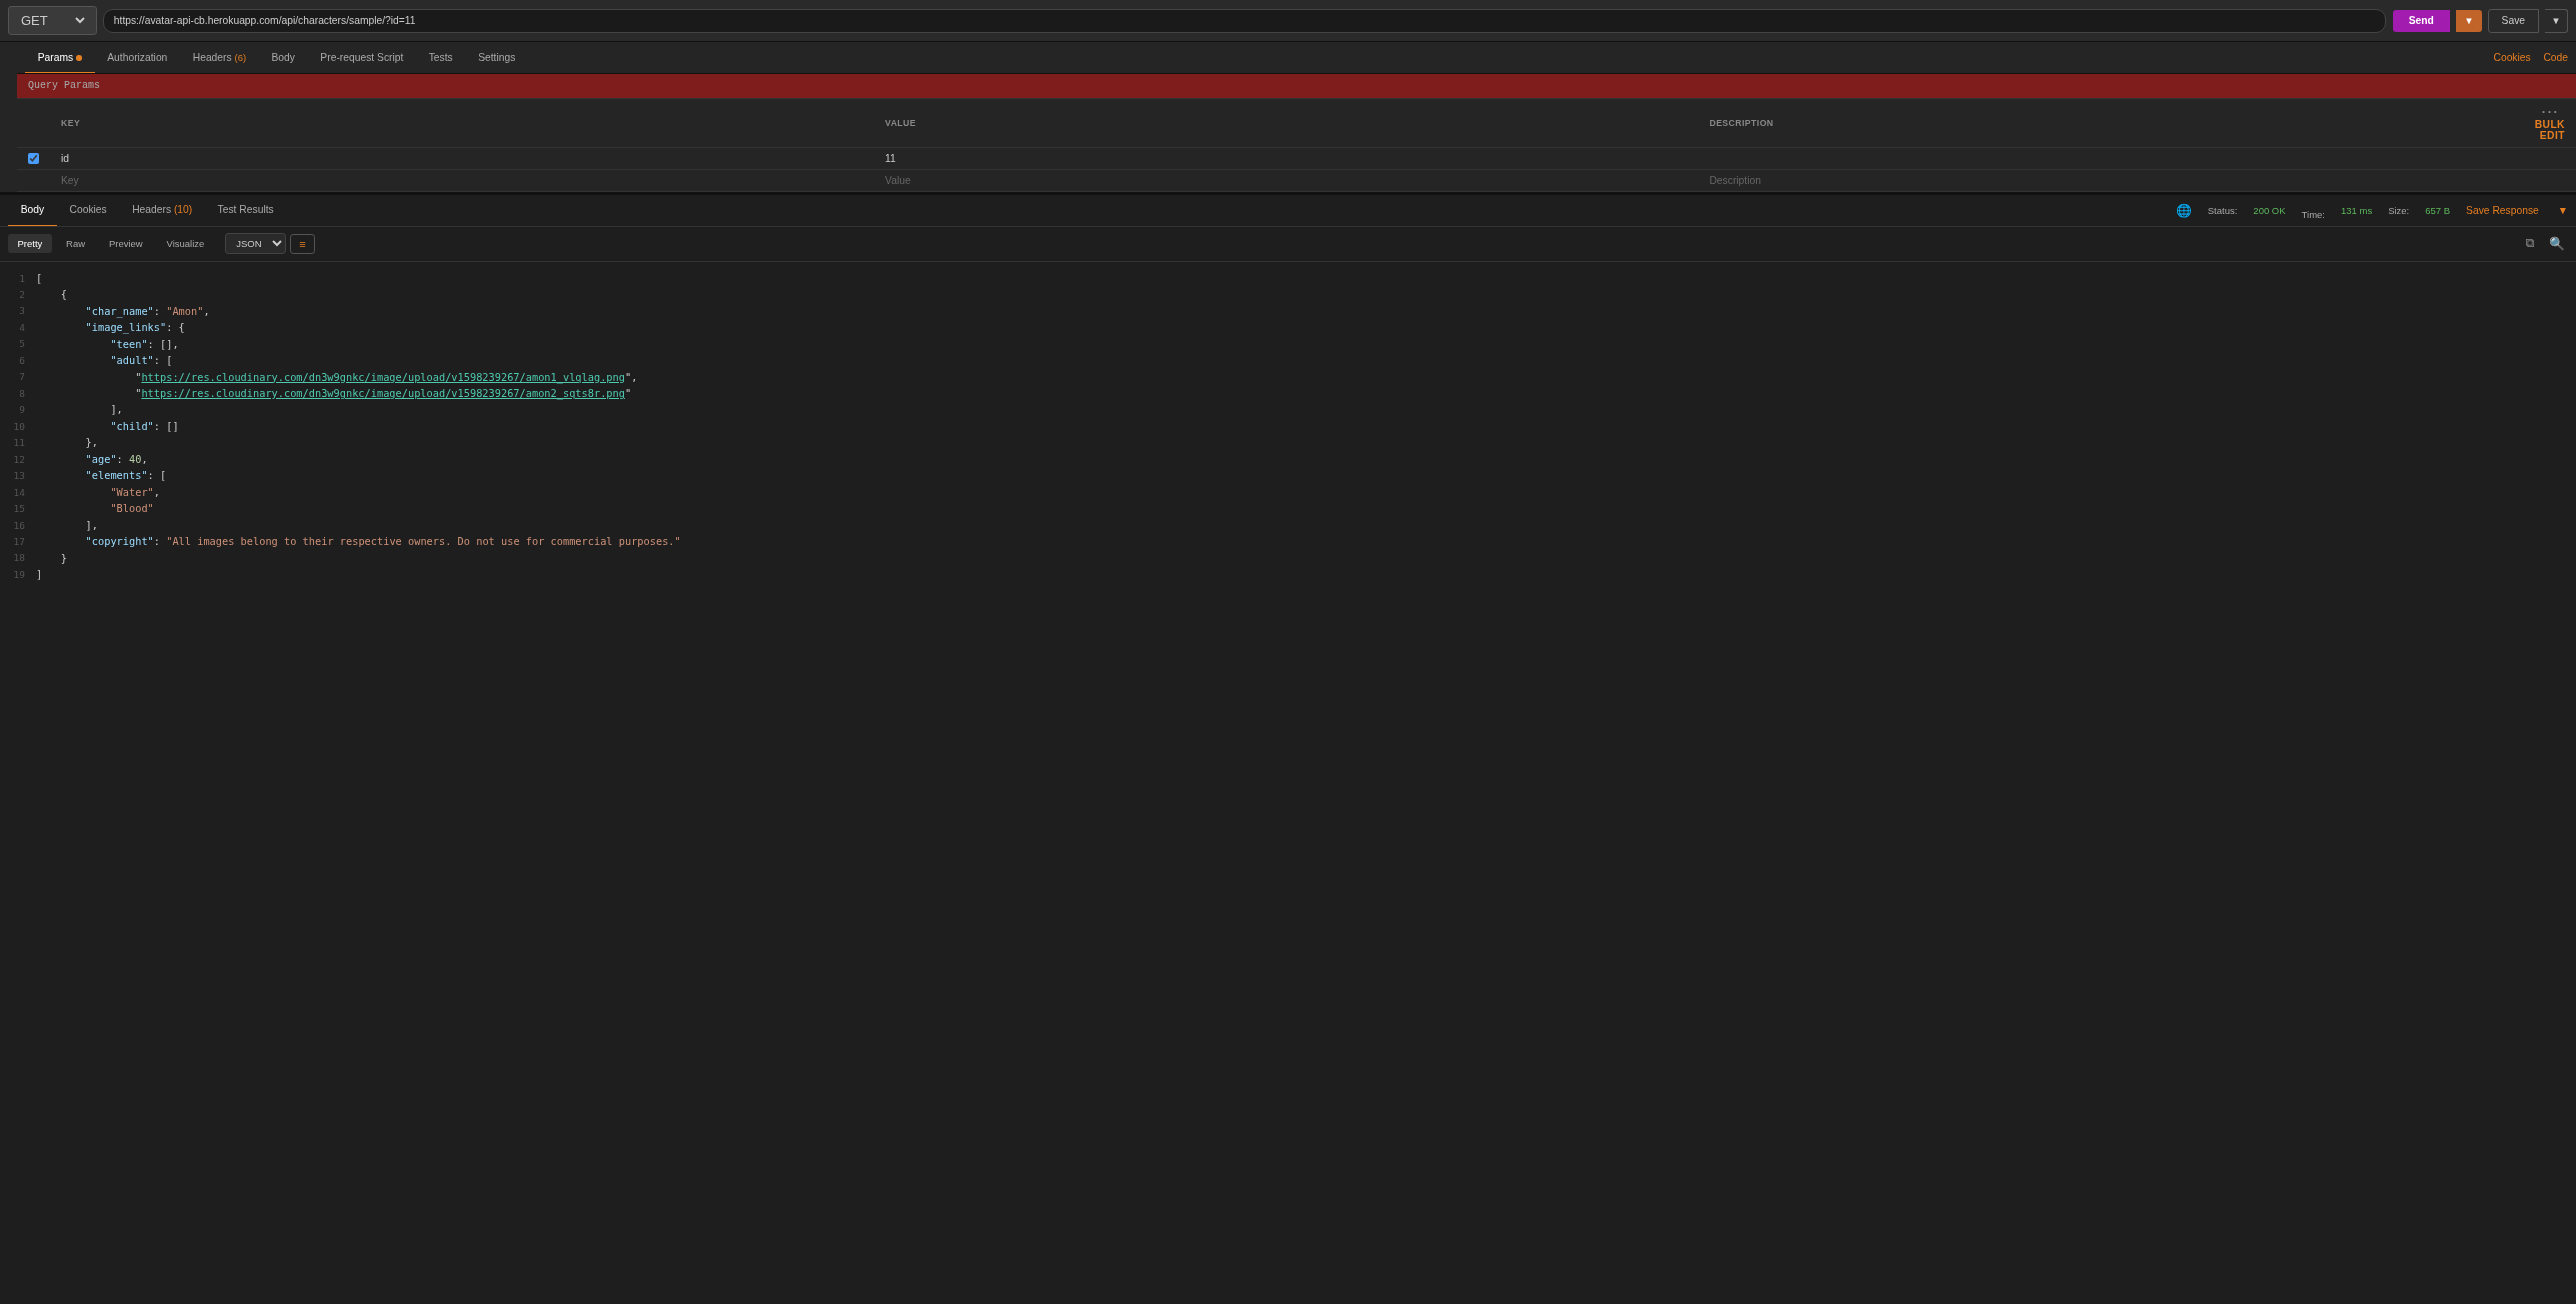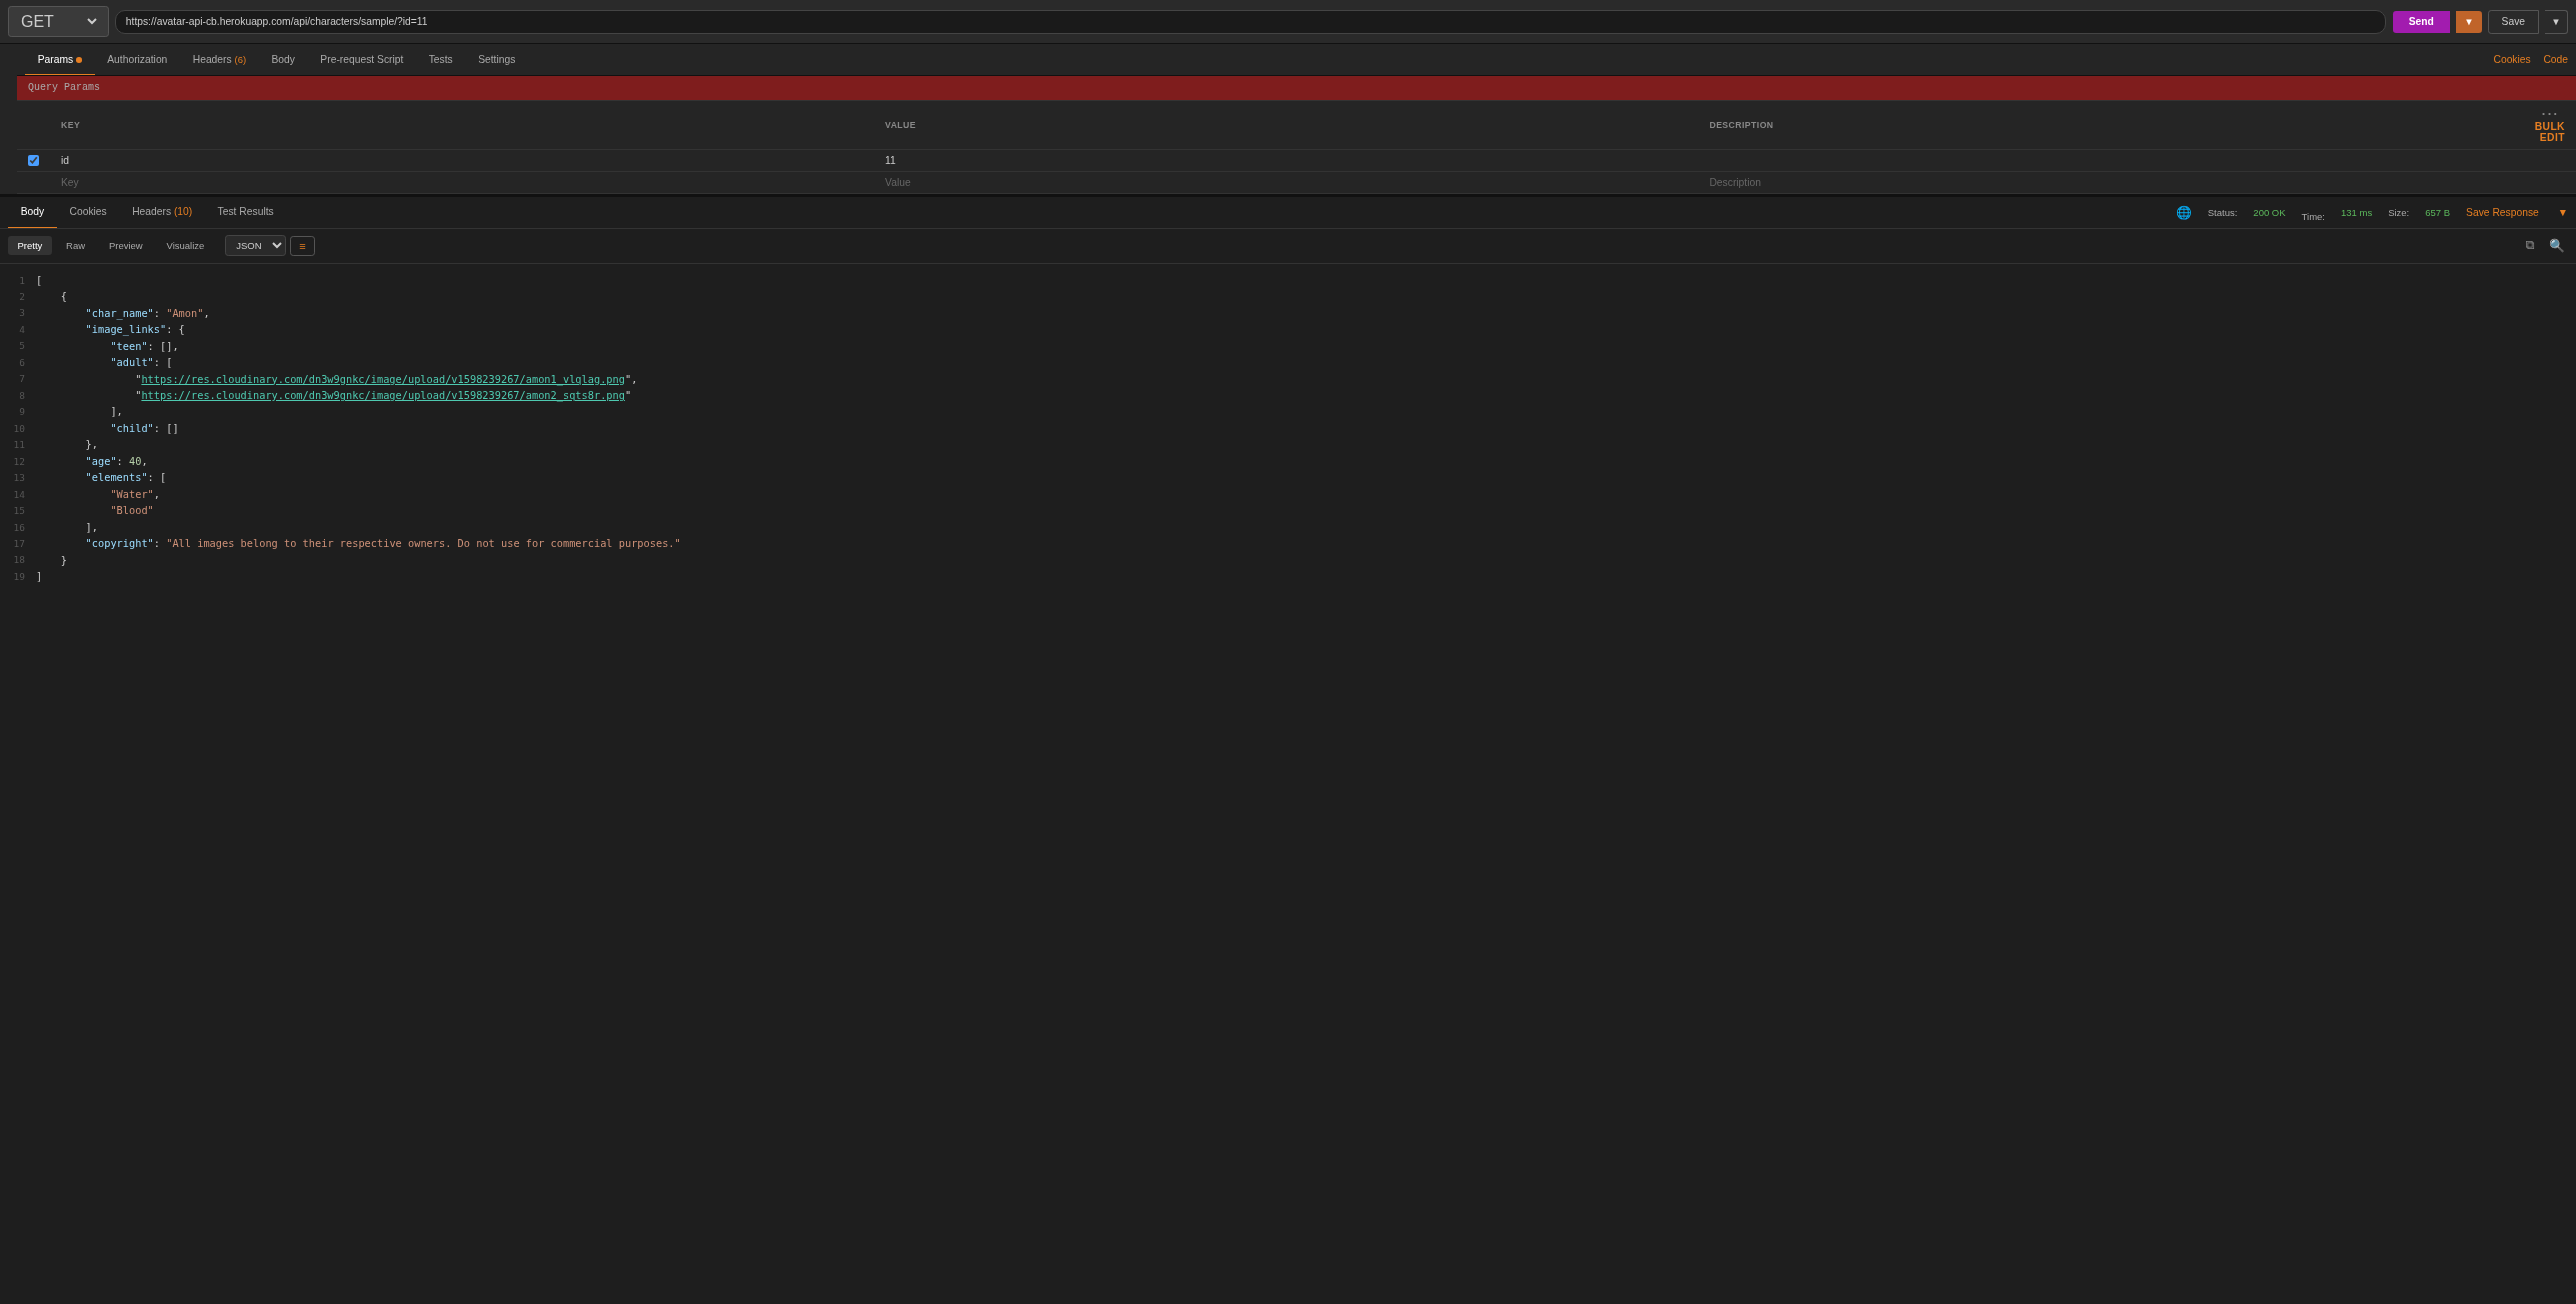--- a/index.html
+++ b/index.html
@@ -31,21 +31,21 @@
       cursor: pointer;
       display: flex;
       align-items: center;
       gap: 4.8px;
       min-width: 63px;
     }
     .method-select select {
       background: transparent;
       border: none;
       color: #ccc;
-      font-size: 16px;
+      font-size: 13px;
       outline: none;
       cursor: pointer;
     }
     .url-input {
       flex: 1;
       background: #1a1a1a;
       border: 0.8px solid #444;
       color: #ccc;
       padding: 5.5px 9.5px;
       border-radius: 10px;

